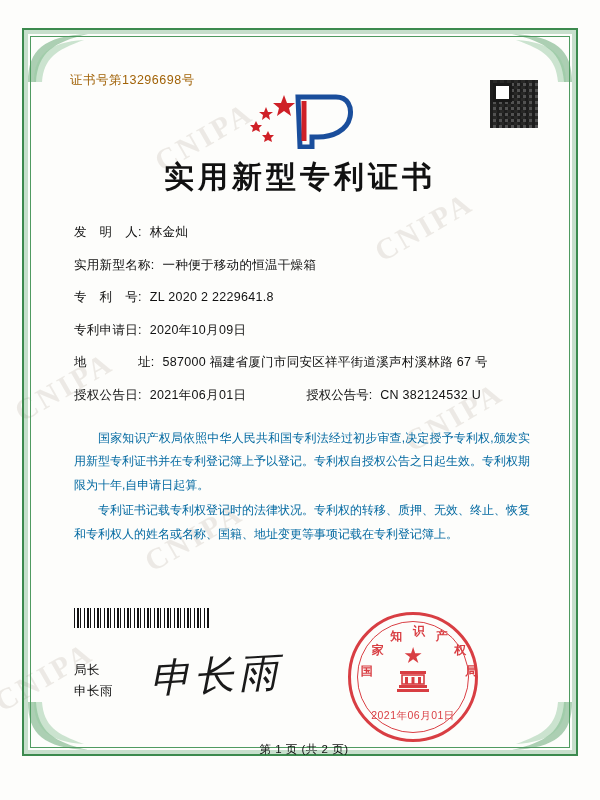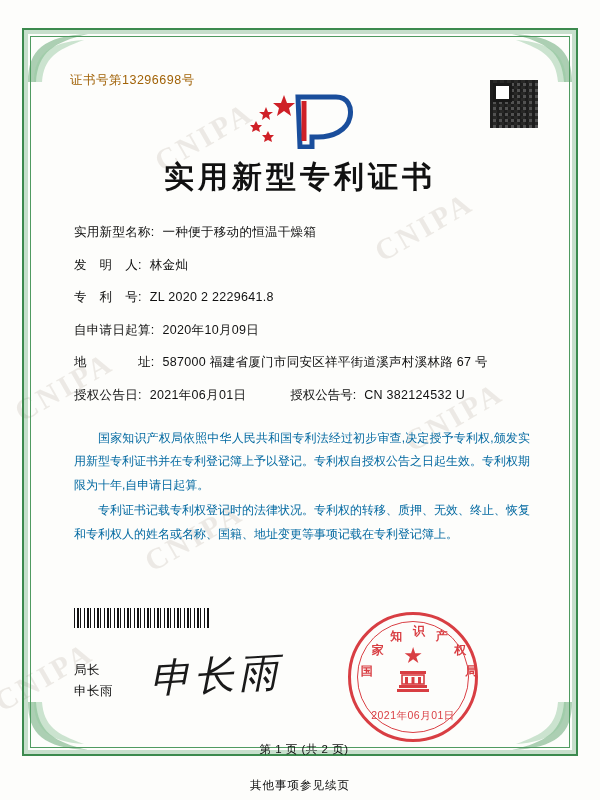--- a/index.html
+++ b/index.html
@@ -156,21 +156,21 @@
   .field-label {
     white-space: pre;
     flex: 0 0 auto;
     letter-spacing: 0.3px;
   }
   .field-value {
     margin-left: 8px;
     letter-spacing: 0.3px;
   }
   .field-row.dual .second-label {
-    margin-left: 44px;
+    margin-left: 60px;
     white-space: pre;
   }
 
   .paras {
     margin-top: 26px;
     padding-left: 26px;
     padding-right: 22px;
     font-size: 12px;
     color: #0369a1;
     line-height: 1.95;
@@ -351,33 +351,33 @@
           <polygon points="16,30 18,34 22,34 19,37 20,41 16,39 12,41 13,37 10,34 14,34" fill="#cf2027"></polygon>
           <polygon points="28,40 30,44 34,44 31,47 32,51 28,49 24,51 25,47 22,44 26,44" fill="#cf2027"></polygon>
         </svg>
       </div>
     </div>
 
     <div class="title">实用新型专利证书</div>
 
     <div class="fields">
       <div class="field-row">
+        <span class="field-label">发　明　人:</span>
+        <span class="field-value">林金灿</span>
+      </div>
+      <div class="field-row">
         <span class="field-label">实用新型名称:</span>
         <span class="field-value">一种便于移动的恒温干燥箱</span>
-      </div>
-      <div class="field-row">
-        <span class="field-label">发　明　人:</span>
-        <span class="field-value">林金灿</span>
       </div>
       <div class="field-row">
         <span class="field-label">专　利　号:</span>
         <span class="field-value">ZL 2020 2 2229641.8</span>
       </div>
       <div class="field-row">
-        <span class="field-label">自申请日起算:</span>
+        <span class="field-label">专利申请日:</span>
         <span class="field-value">2020年10月09日</span>
       </div>
       <div class="field-row">
         <span class="field-label">地　　　　址:</span>
         <span class="field-value">587000 福建省厦门市同安区祥平街道溪声村溪林路 67 号</span>
       </div>
       <div class="field-row dual">
         <span class="field-label">授权公告日:</span>
         <span class="field-value">2021年06月01日</span>
         <span class="second-label">授权公告号:</span>
@@ -419,14 +419,13 @@
       <span style="transform:rotate(-25deg) translate(0,-54px) rotate(25deg)">知</span>
       <span style="transform:rotate(0deg) translate(0,-54px)">识</span>
       <span style="transform:rotate(25deg) translate(0,-54px) rotate(-25deg)">产</span>
       <span style="transform:rotate(50deg) translate(0,-54px) rotate(-50deg)">权</span>
       <span style="transform:rotate(75deg) translate(0,-54px) rotate(-75deg)">局</span>
     </div>
     <div class="seal-date">2021年06月01日</div>
   </div>
 
   <div class="page-no">第 1 页 (共 2 页)</div>
-  <div class="footer-note">其他事项参见续页</div>
 </div>
 
 </body></html>

